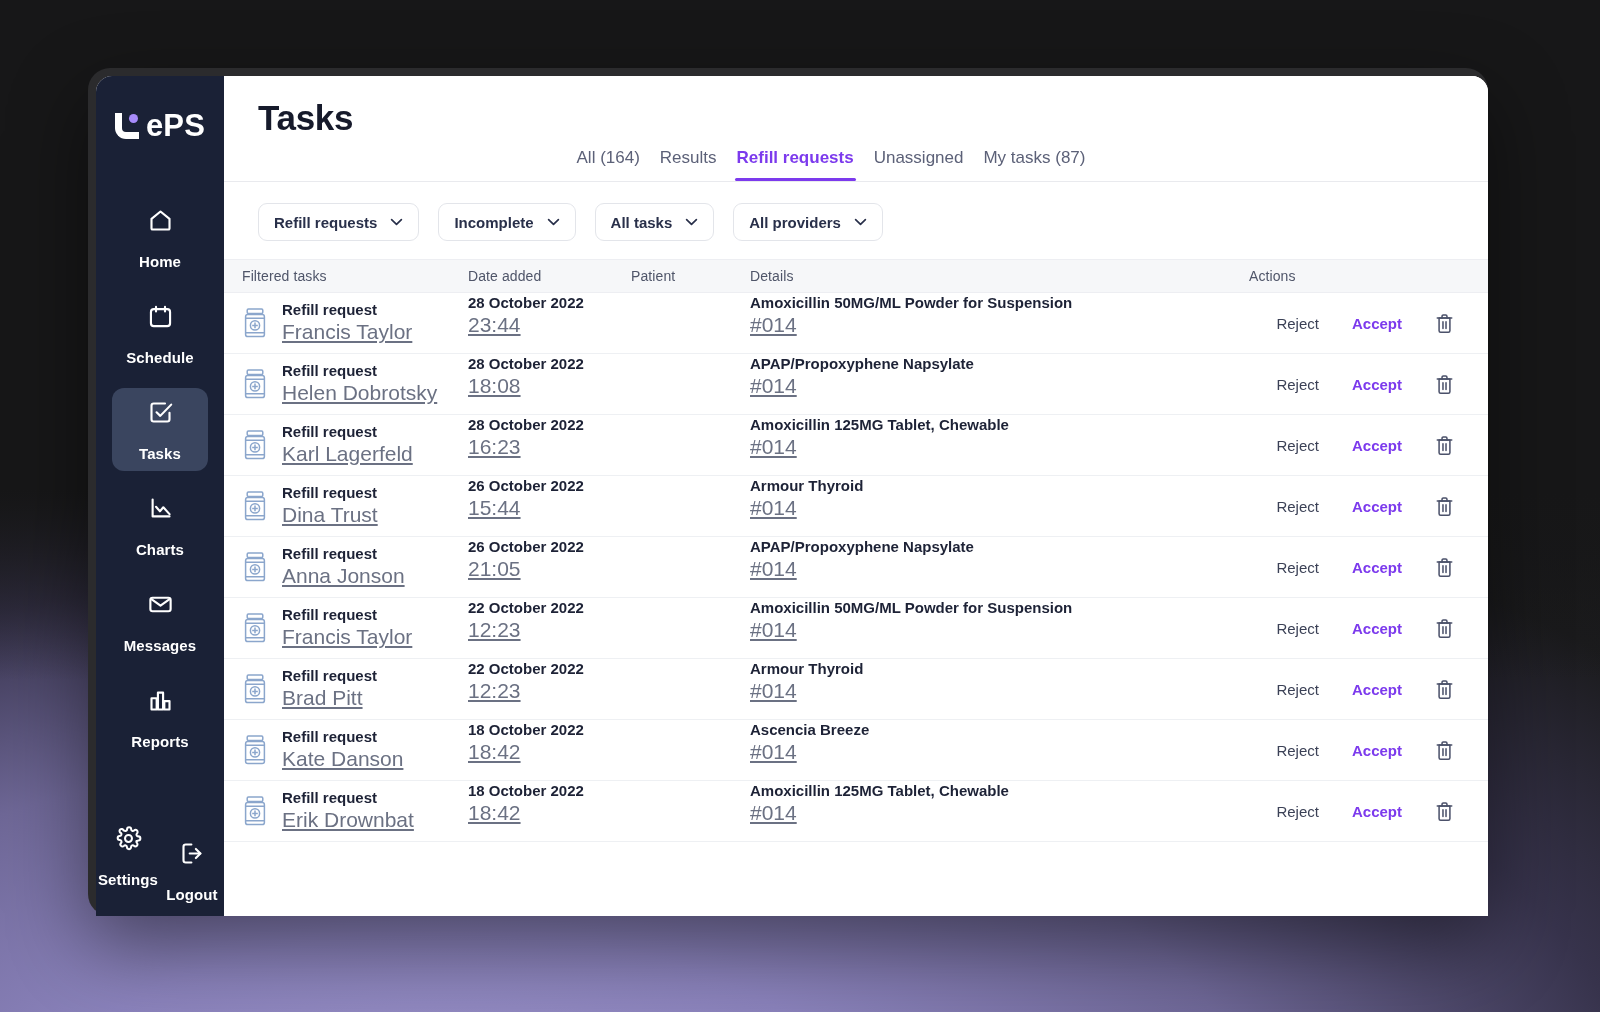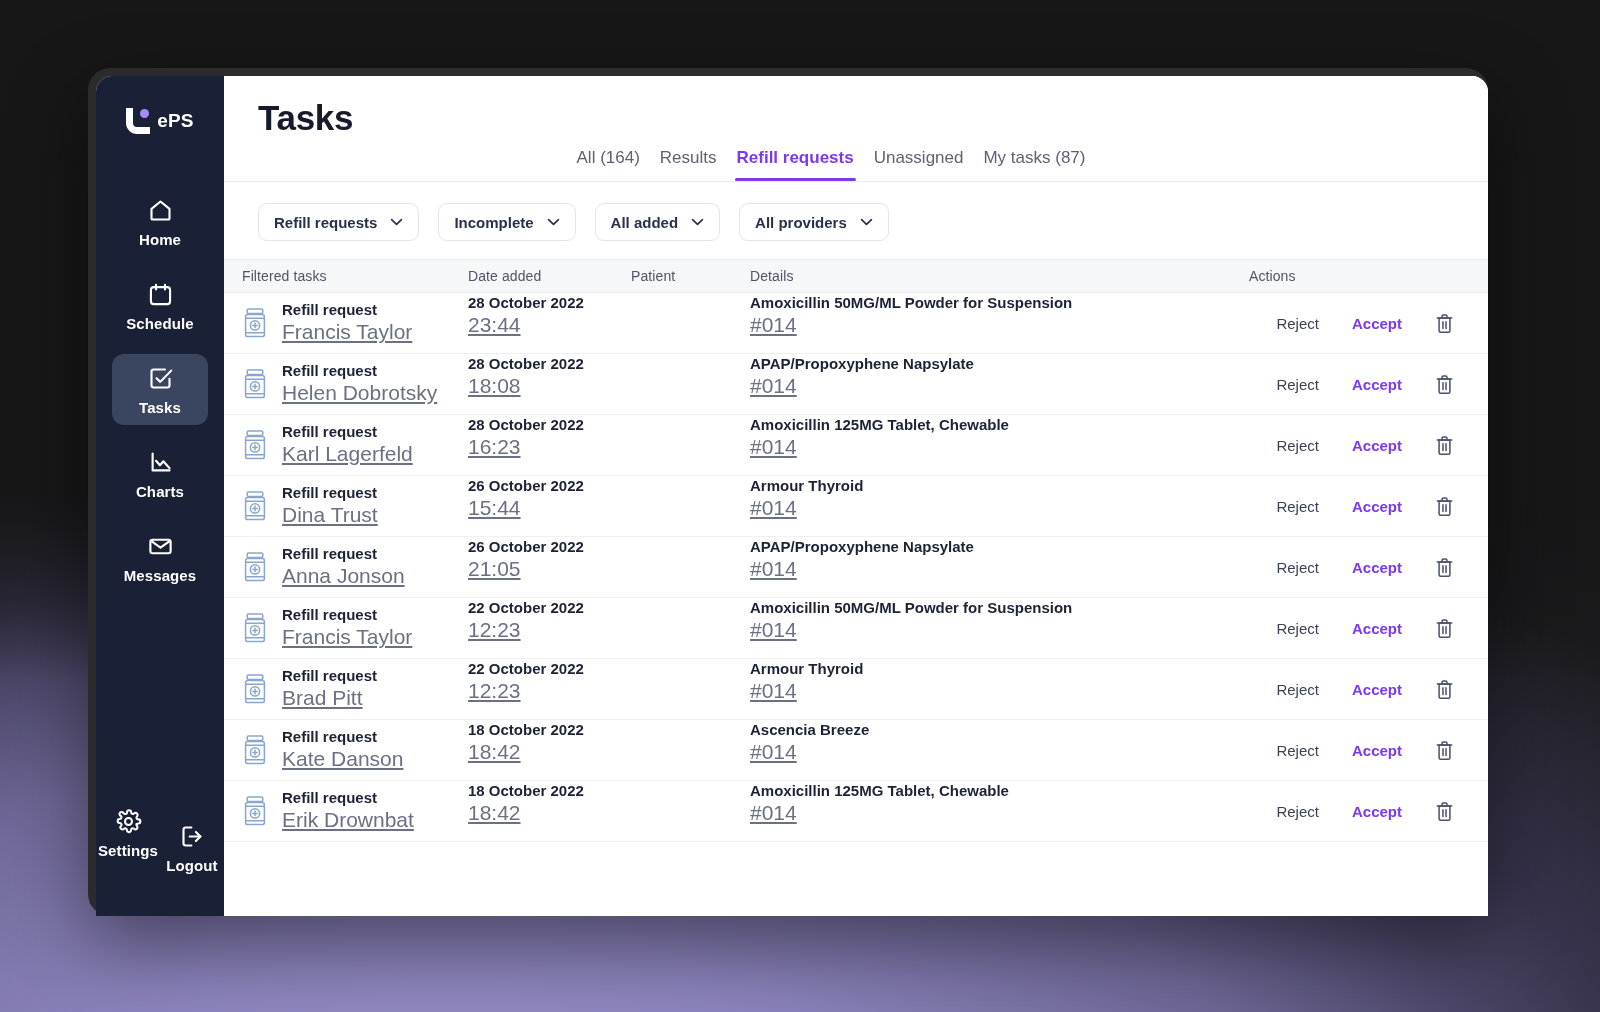--- a/index.html
+++ b/index.html
@@ -85,37 +85,37 @@
     border-bottom-left-radius: 11px;
   }
   .logo-mark .dot {
     position: absolute;
     right: 1px; top: 1px;
     width: 9px; height: 9px;
     border-radius: 50%;
     background: #a78bfa;
   }
   .logo-text {
-    font-size: 19px;
+    font-size: 31px;
     font-weight: 700;
     letter-spacing: .2px;
     color: #ffffff;
   }
 
   .nav { width: 100%; display: flex; flex-direction: column; align-items: center; }
 
   .nav-item {
     width: 96px;
     padding: 11px 0 9px;
     margin-bottom: 13px;
     border-radius: 12px;
     display: flex;
     flex-direction: column;
     align-items: center;
-    gap: 7px;
+    gap: 19px;
     cursor: pointer;
   }
   .nav-item.active { background: #3a455f; }
   .nav-icon { width: 27px; height: 27px; display: block; }
   .nav-icon svg { width: 27px; height: 27px; display: block; }
   .nav-label {
     font-size: 15px;
     font-weight: 700;
     color: #fff;
     letter-spacing: .1px;
@@ -305,20 +305,30 @@
           <div class="nav-item">
             <span class="nav-icon">
               <svg viewBox="0 0 24 24" fill="none" stroke="#ffffff" stroke-width="1.9" stroke-linecap="round" stroke-linejoin="round">
                 <rect x="3" y="6" width="18" height="12" rx="2"></rect>
                 <path d="M3.6 7l8.4 6 8.4-6"></path>
               </svg>
             </span>
             <span class="nav-label">Messages</span>
           </div>
 
+          <div class="nav-item">
+            <span class="nav-icon">
+              <svg viewBox="0 0 24 24" fill="none" stroke="#ffffff" stroke-width="1.9" stroke-linejoin="round">
+                <rect x="4" y="10" width="4.6" height="10"></rect>
+                <rect x="9.7" y="5" width="4.6" height="15"></rect>
+                <rect x="15.4" y="12.5" width="4.6" height="7.5"></rect>
+              </svg>
+            </span>
+            <span class="nav-label">Reports</span>
+          </div>
 
         </nav>
 
         <div class="nav-spacer"></div>
 
         <div class="nav-bottom">
           <div class="nav-item">
             <span class="nav-icon">
               <svg viewBox="0 0 24 24" fill="none" stroke="#ffffff" stroke-width="1.8" stroke-linecap="round" stroke-linejoin="round">
                 <circle cx="12" cy="12" r="3.1"></circle>
@@ -363,21 +373,21 @@
                 <path d="M1.5 1.8 7 7.2l5.5-5.4"></path>
               </svg>
           </div>
           <div class="filter-btn">
             <span>Incomplete</span>
             <svg class="chev" viewBox="0 0 14 9" fill="none" stroke="#29304a" stroke-width="1.9" stroke-linecap="round" stroke-linejoin="round">
                 <path d="M1.5 1.8 7 7.2l5.5-5.4"></path>
               </svg>
           </div>
           <div class="filter-btn">
-            <span>All added</span>
+            <span>All tasks</span>
             <svg class="chev" viewBox="0 0 14 9" fill="none" stroke="#29304a" stroke-width="1.9" stroke-linecap="round" stroke-linejoin="round">
                 <path d="M1.5 1.8 7 7.2l5.5-5.4"></path>
               </svg>
           </div>
           <div class="filter-btn">
             <span>All providers</span>
             <svg class="chev" viewBox="0 0 14 9" fill="none" stroke="#29304a" stroke-width="1.9" stroke-linecap="round" stroke-linejoin="round">
                 <path d="M1.5 1.8 7 7.2l5.5-5.4"></path>
               </svg>
           </div>

